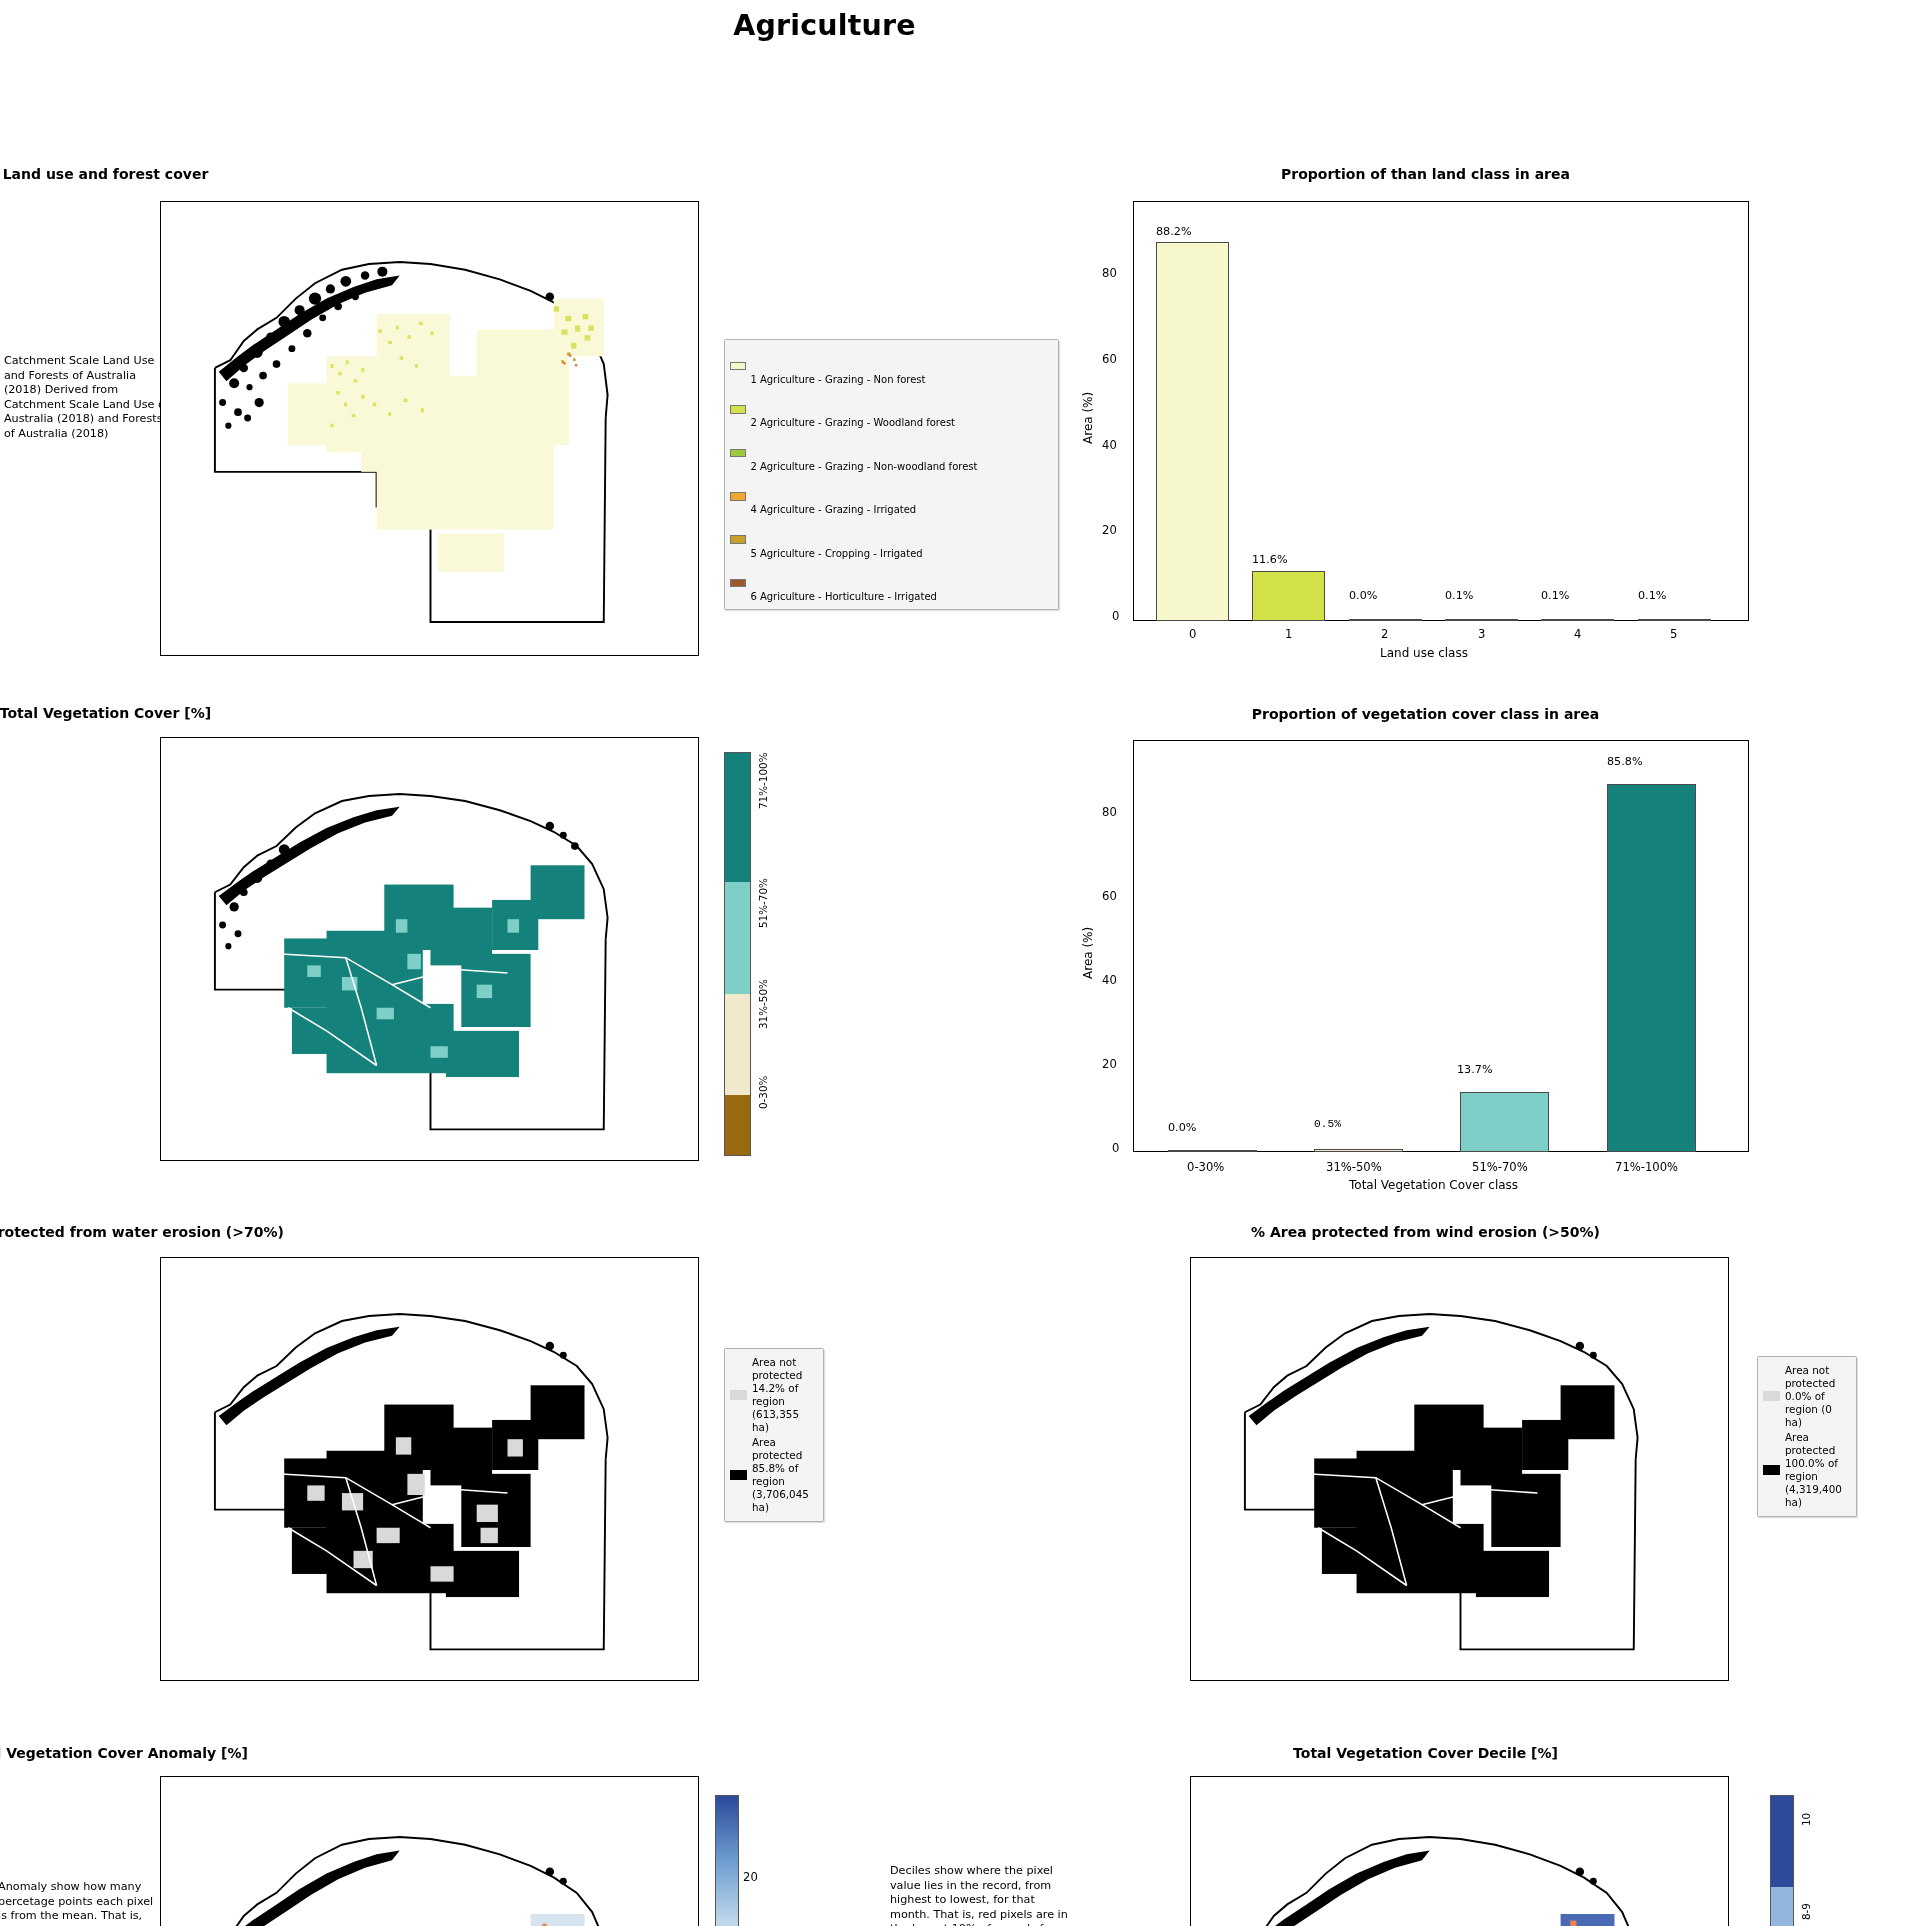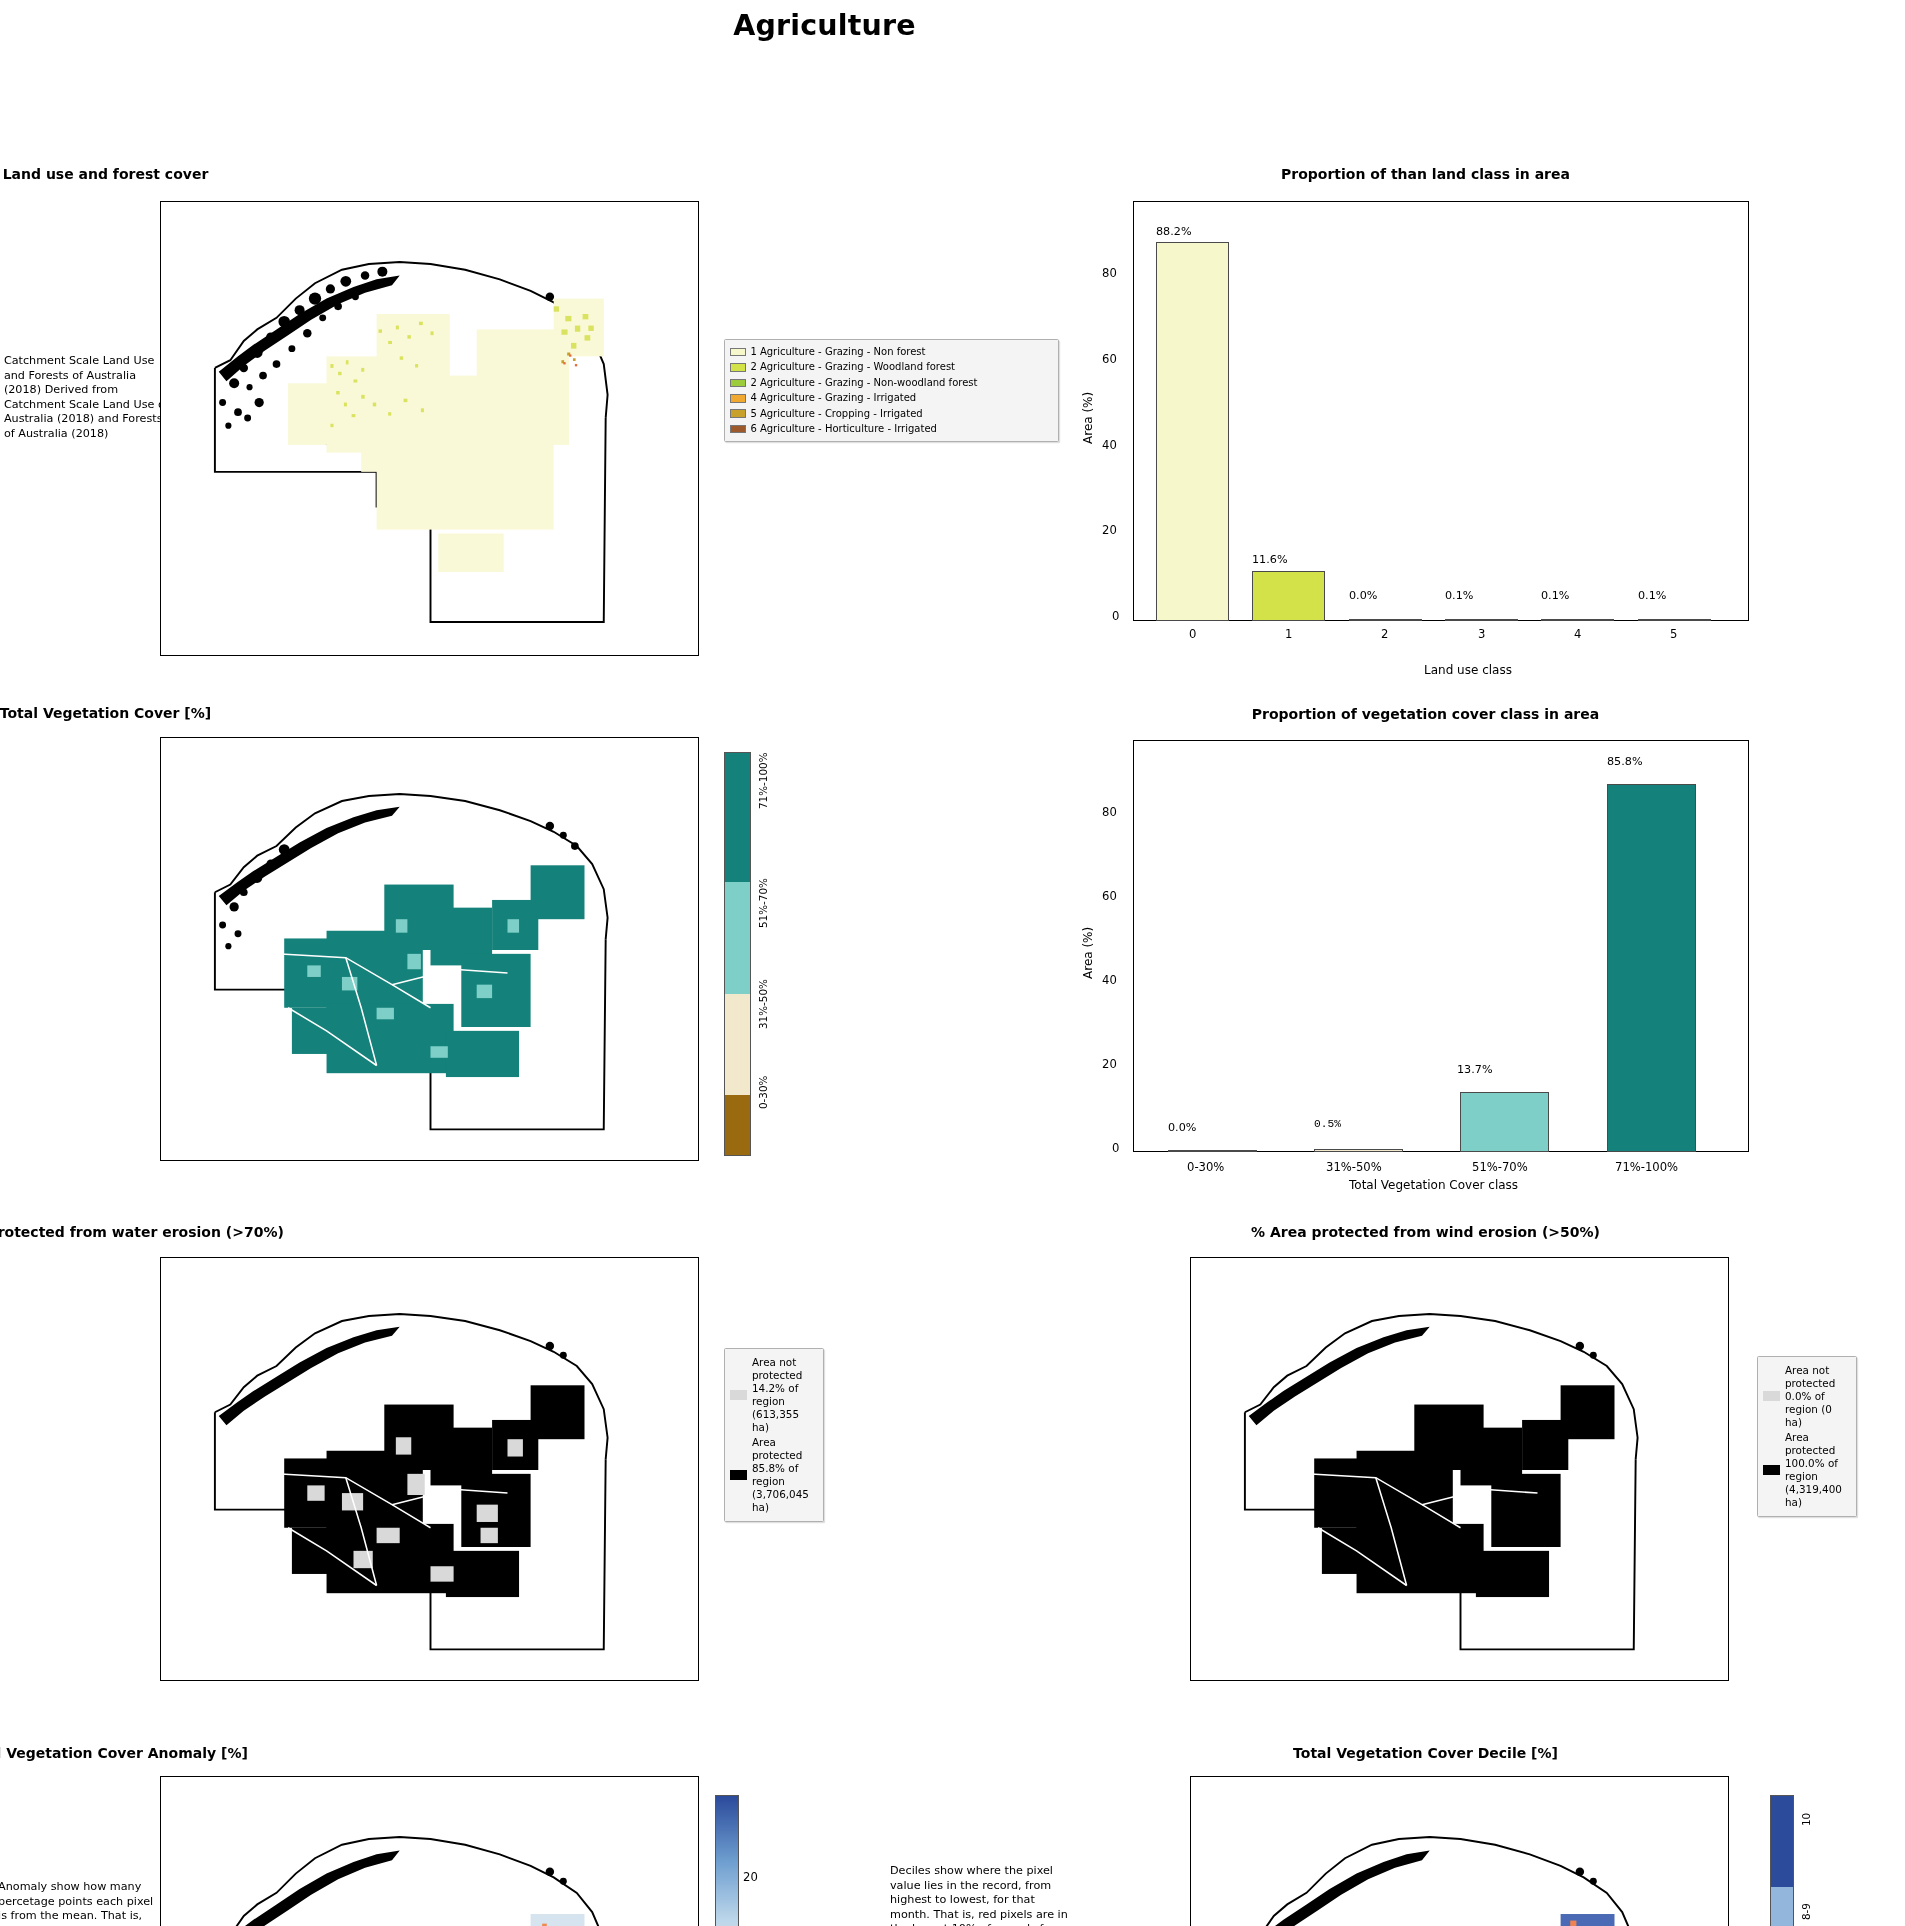--- a/index.html
+++ b/index.html
@@ -56,21 +56,21 @@
     padding: 3.9px 5.4px;
     font-size: 10px;
     line-height: 1.42;
     box-shadow: 1.2px 1.2px 0 rgba(0,0,0,0.12);
   }
   .legend-row { display: flex; align-items: center; margin: 1.2px 0; }
   .legend-swatch {
     width: 15.4px; height: 8.5px; margin-right: 4.6px;
     border: 0.4px solid #777; flex: 0 0 auto;
   }
-  .legend-row-text { white-space: nowrap; }
+  .legend-row-text { white-space: nowrap; margin-top: 28px; }
 
   .legend-box2 {
     position: absolute;
     background: #f4f4f4;
     border: 0.8px solid #b0b0b0;
     border-radius: 1.5px;
     padding: 4.6px 5.4px;
     font-size: 10.4px;
     line-height: 1.25;
     box-shadow: 1.2px 1.2px 0 rgba(0,0,0,0.12);
@@ -264,21 +264,21 @@
 
   <div class="bar" style="left:505px; bottom:3.9px; width:73px; height:1.2px; background:#9c5a2c;"></div>
   <div class="bar-label" style="left:505px; top:388px; width:73px;">0.1%</div>
 
   <div class="tick-label" style="left:56px; top:426px;">0</div>
   <div class="tick-label" style="left:152px; top:426px;">1</div>
   <div class="tick-label" style="left:248px; top:426px;">2</div>
   <div class="tick-label" style="left:345px; top:426px;">3</div>
   <div class="tick-label" style="left:441px; top:426px;">4</div>
   <div class="tick-label" style="left:537px; top:426px;">5</div>
-  <div class="axis-title" style="left:247px; top:462px;margin-left:44px;">Land use class</div>
+  <div class="axis-title" style="left:247px; top:445px;">Land use class</div>
 </div>
 
 <div class="panel-title" style="top:705px; left:-847px;">Total Vegetation Cover [%]</div>
 
 <div class="map-frame" style="top:737px; left:160px; width:539px; height:424px;">
   <svg width="539" height="424" viewBox="0 0 1400 1100">
     <path d="M140,400 L180,380 L215,335 L250,305 L300,280 L350,232 L400,195 L470,163 L540,150 L620,145 L700,150 L790,163 L880,187 L960,215 L1020,243 L1080,280 L1120,327 L1150,392 L1160,466 L1155,522" fill="none" stroke="#000" stroke-width="5"></path>
     <path d="M140,400 L140,653 L560,653 L560,737 L700,737 L700,1016 L1150,1016 L1155,522" fill="none" stroke="#000" stroke-width="5"></path>
     <g fill="#000">
       <path d="M150,410 L200,373 L240,345 L300,308 L360,271 L430,233 L500,205 L560,187 L620,178 L600,201

